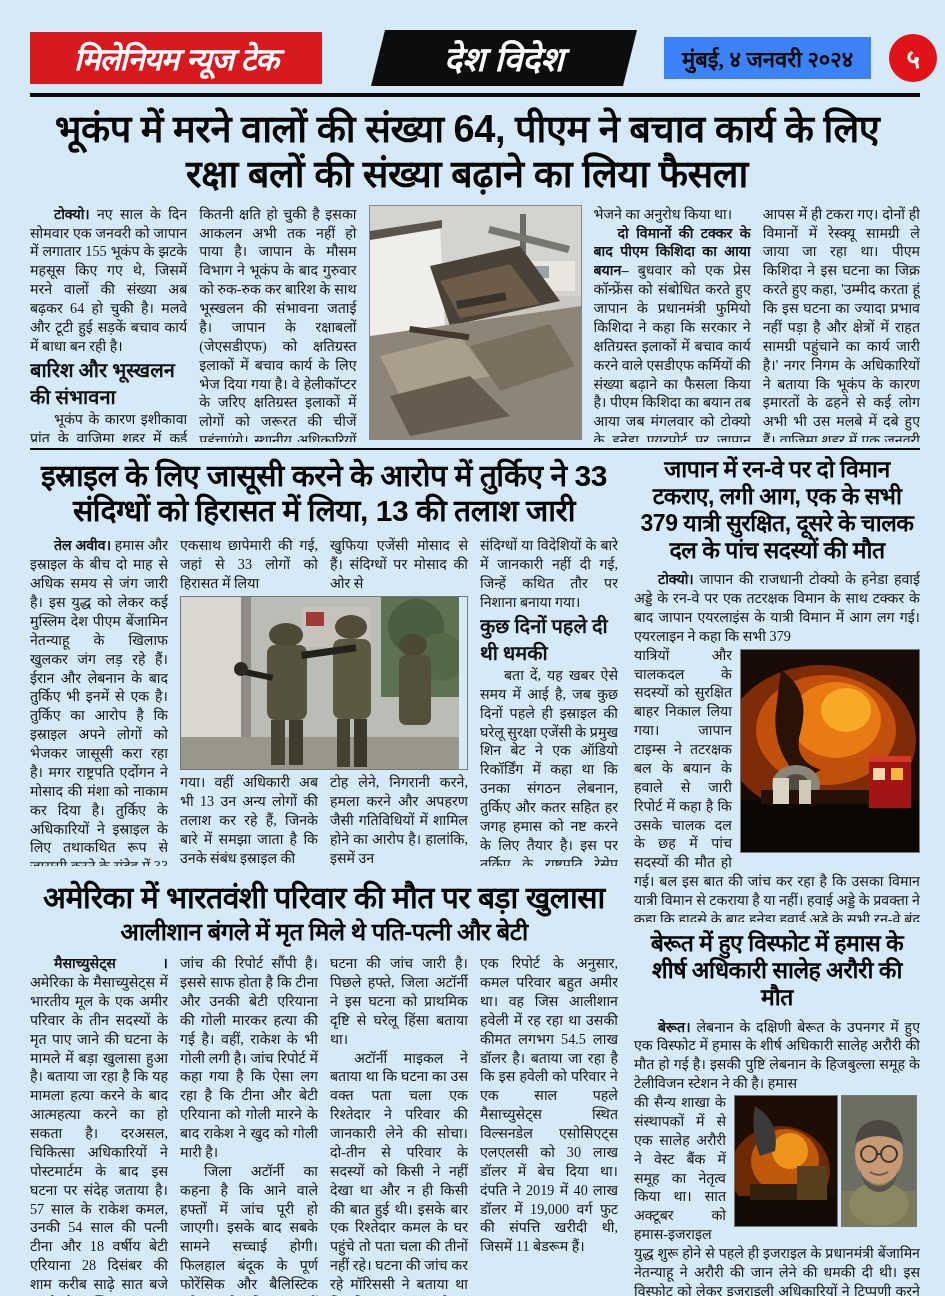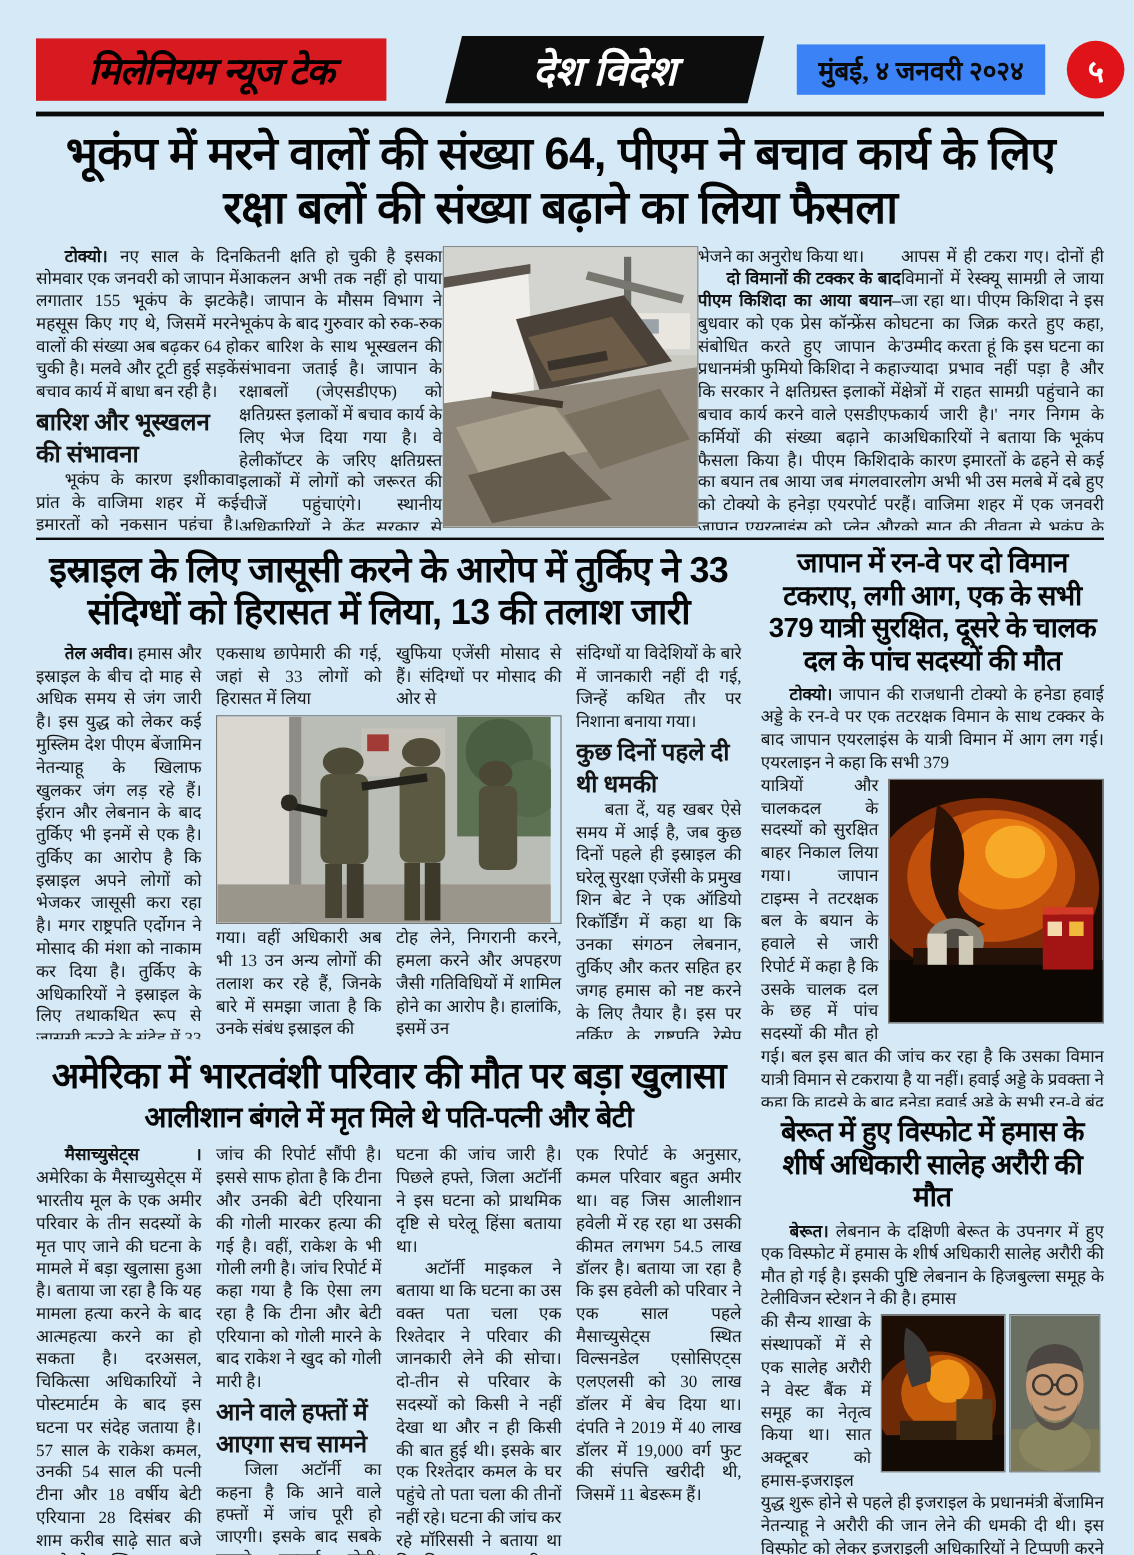--- a/index.html
+++ b/index.html
@@ -6,21 +6,21 @@
   html,body { margin:0; padding:0; background:#9cc3da; }
   .page {
     width:945px; height:1296px; margin:0 auto; position:relative;
     background:#d5eaf6; overflow:hidden;
     font-family:"Liberation Serif", serif; color:#141414;
     padding:28px 25px 8px 30px;
   }
   
   .hdr { display:flex; align-items:center; height:60px; position:relative; }
   .brand-box {
-    background:#d71920; color:#000000; width:292px; height:52px;
+    background:#d71920; color:#ffffff; width:292px; height:52px;
     display:flex; align-items:center; justify-content:center;
     font-family:"Liberation Sans", sans-serif; font-weight:bold; font-style:italic;
     font-size:31px; letter-spacing:-1px; flex:0 0 auto;
   }
   .section-box {
     background:#0d0d0d; color:#fff; width:252px; height:56px; margin-left:56px;
     transform:skewX(-14deg); display:flex; align-items:center; justify-content:center;
     flex:0 0 auto;
   }
   .section-box span {
@@ -42,21 +42,21 @@
     font-family:"Liberation Sans", sans-serif; font-weight:bold; color:#050505;
     text-align:center; line-height:1.18; letter-spacing:-0.5px;
   }
   p.body { margin:0; font-size:14.2px; line-height:1.33; text-align:justify; }
   p.body.ind { text-indent:24px; }
   .dateline { font-weight:bold; }
   p.subhead { margin:0; font-weight:bold; font-size:20px; text-align:left; }
   .boldlead { font-weight:bold; }
   
   .a1-head { font-size:38px; margin:10px 16px 8px 0; }
-  .a1-body { display:flex; height:237px; overflow:hidden; }
+  .a1-body { display:flex; gap:12px; height:237px; overflow:hidden; }
   .a1-col { flex:1 1 0; overflow:hidden; }
   .a1-photo { flex:0 0 213px; height:235px; border:1px solid #888; overflow:hidden; }
   
   .thin-rule { height:2px; background:#0a0a0a; margin:6px 0 4px 0; }
   .row2 { display:flex; gap:16px; }
   .col-left { width:588px; flex:0 0 auto; }
   .col-right { flex:1 1 auto; overflow:hidden; }
   
   .a2-head { font-size:30px; margin:4px 0 8px 0; }
   .a2-body {
@@ -212,21 +212,20 @@
       <div>
         <div class="headline a4-head">अमेरिका में भारतवंशी परिवार की मौत पर बड़ा खुलासा</div>
         <div class="headline a4-sub">आलीशान बंगले में मृत मिले थे पति-पत्नी और बेटी</div>
         <div class="a4-body">
           <div class="a4-col">
             <p class="body ind"><span class="dateline">मैसाच्युसेट्स ।</span><span> अमेरिका के मैसाच्युसेट्स में भारतीय मूल के एक अमीर परिवार के तीन सदस्यों के मृत पाए जाने की घटना के मामले में बड़ा खुलासा हुआ है। बताया जा रहा है कि यह मामला हत्या करने के बाद आत्महत्या करने का हो सकता है। दरअसल, चिकित्सा अधिकारियों ने पोस्टमार्टम के बाद इस घटना पर संदेह जताया है। 57 साल के राकेश कमल, उनकी 54 साल की पत्नी टीना और 18 वर्षीय बेटी एरियाना 28 दिसंबर की शाम करीब साढ़े सात बजे अपने डोबर स्थित 50 लाख डॉलर के अपने आलीशान बंगले में मरे मिले थे। उनके इस बंगले में 11 बेडरूम और 13 बाथरूम हैं। कमल के शव के पास से एक बंदूक मिली थी।</span></p>
 
           </div>
           <div class="a4-col">
             <p class="body">जांच की रिपोर्ट सौंपी है। इससे साफ होता है कि टीना और उनकी बेटी एरियाना की गोली मारकर हत्या की गई है। वहीं, राकेश के भी गोली लगी है। जांच रिपोर्ट में कहा गया है कि ऐसा लग रहा है कि टीना और बेटी एरियाना को गोली मारने के बाद राकेश ने खुद को गोली मारी है।</p>
-            <p class="subhead">आने वाले हफ्तों में आएगा सच सामने</p>
             <p class="body ind">जिला अटॉर्नी का कहना है कि आने वाले हफ्तों में जांच पूरी हो जाएगी। इसके बाद सबके सामने सच्चाई होगी। फिलहाल बंदूक के पूर्ण फोरेंसिक और बैलिस्टिक परीक्षण को अंतिम रूप नहीं दिया गया है। राकेश के पास मिली बंदूक उनके नाम पर रजिस्टर नहीं है। पुलिस ने बंदूक के बारे में पता लगाने के लिए शराब, तंबाकू, आग्नेयास्त्रों और विस्फोटकों के ब्यूरो से संपर्क किया है। डोवर और मैसाचुसेट्स स्टेट पुलिस द्वारा</p>
           </div>
           <div class="a4-col">
             <p class="body">घटना की जांच जारी है। पिछले हफ्ते, जिला अटॉर्नी ने इस घटना को प्राथमिक दृष्टि से घरेलू हिंसा बताया था।</p>
             <p class="body ind">अटॉर्नी माइकल ने बताया था कि घटना का उस वक्त पता चला एक रिश्तेदार ने परिवार की जानकारी लेने की सोचा। दो-तीन से परिवार के सदस्यों को किसी ने नहीं देखा था और न ही किसी की बात हुई थी। इसके बार एक रिश्तेदार कमल के घर पहुंचे तो पता चला की तीनों नहीं रहे। घटना की जांच कर रहे मॉरिससी ने बताया था कि फिलहाल इस परिवार का आपसी किसी झगड़े का या कोई और मामला सामने नहीं आया है। उन्होंने कहा कि न कोई पहले की पुलिस रिपोर्ट है और न ही कोई और बात सामने आई है, जिससे पता चले कि दंपति ने हत्या क्यों की।</p>
 
           </div>
           <div class="a4-col">
             <p class="body">एक रिपोर्ट के अनुसार, कमल परिवार बहुत अमीर था। वह जिस आलीशान हवेली में रह रहा था उसकी कीमत लगभग 54.5 लाख डॉलर है। बताया जा रहा है कि इस हवेली को परिवार ने एक साल पहले मैसाच्युसेट्स स्थित विल्सनडेल एसोसिएट्स एलएलसी को 30 लाख डॉलर में बेच दिया था। दंपति ने 2019 में 40 लाख डॉलर में 19,000 वर्ग फुट की संपत्ति खरीदी थी, जिसमें 11 बेडरूम हैं।</p>
 

